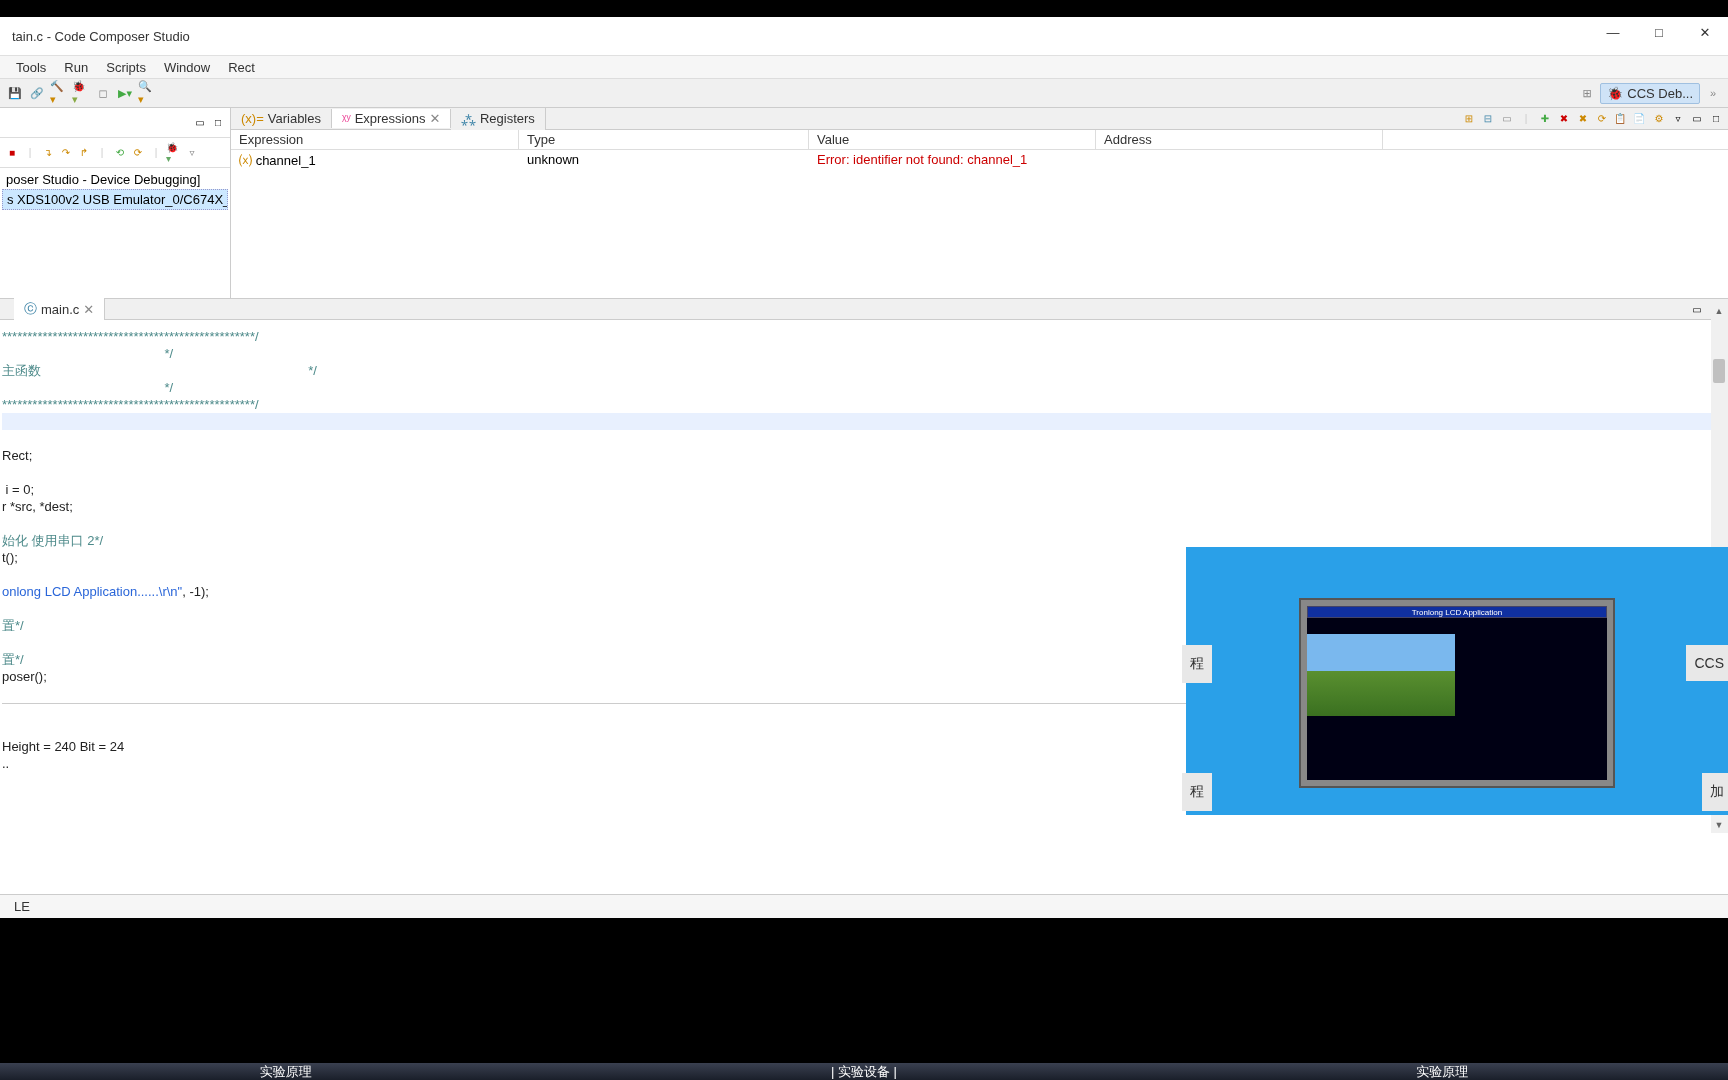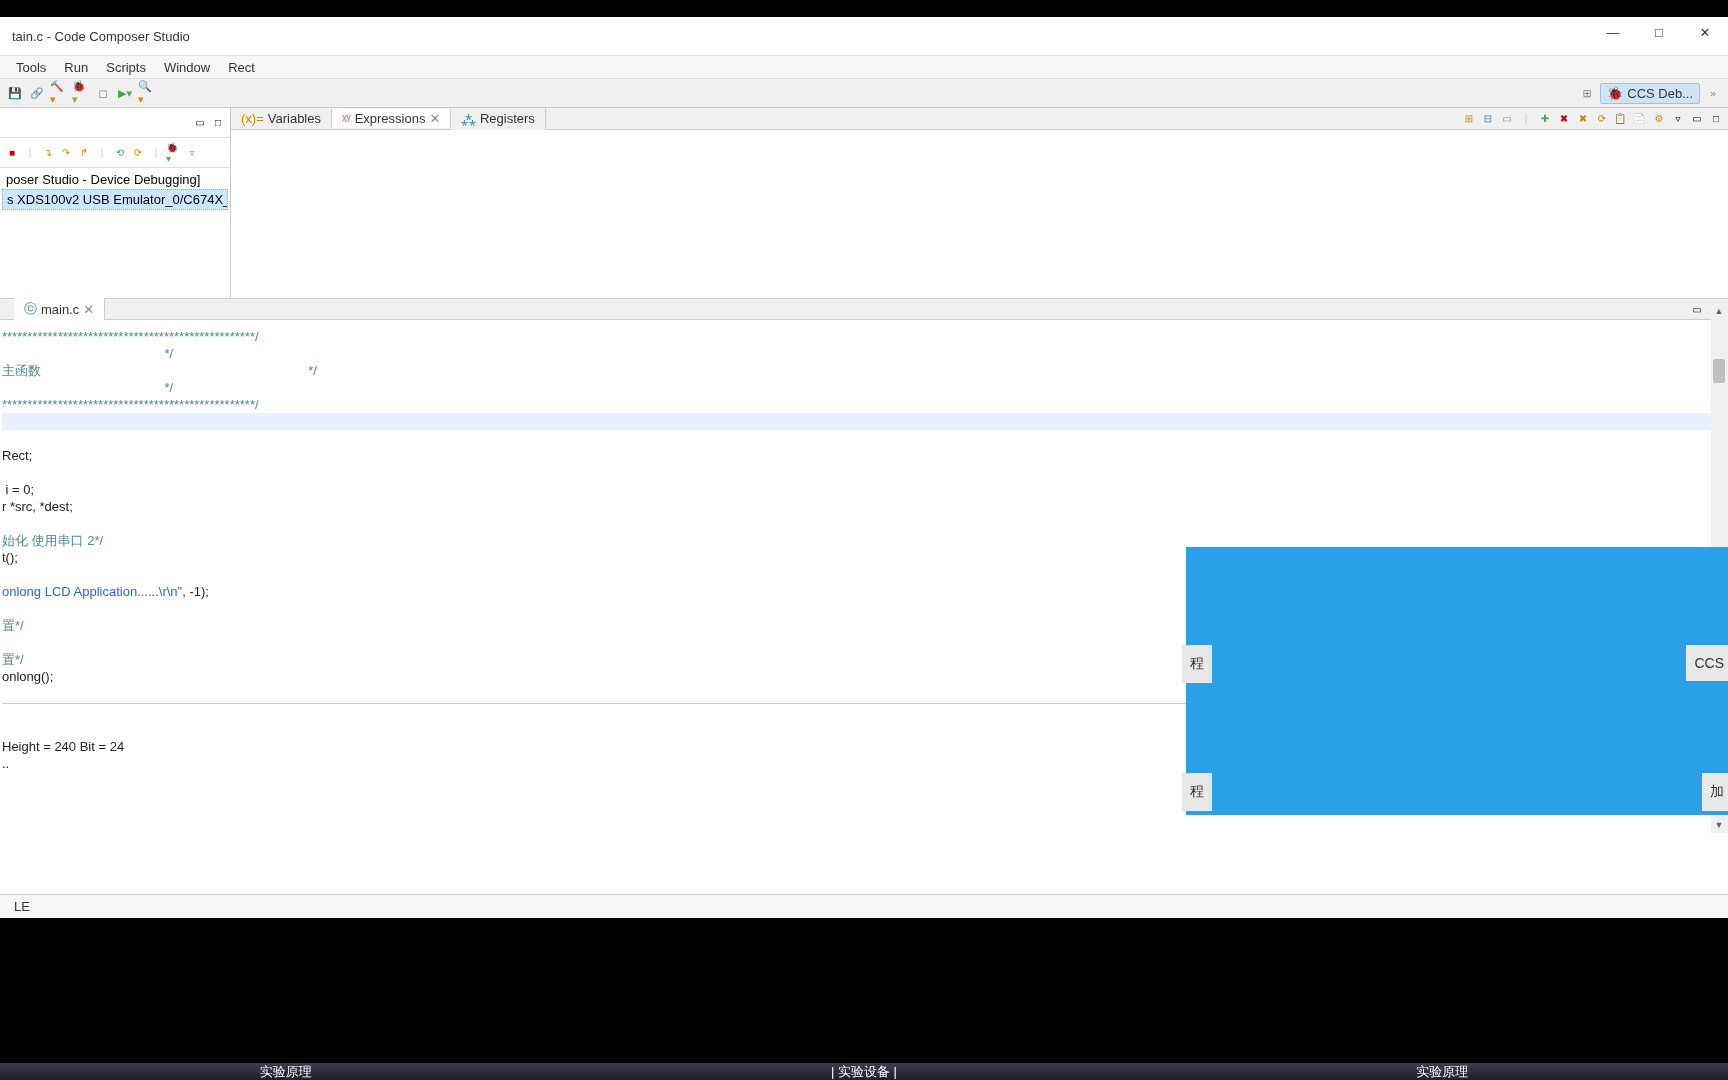--- a/index.html
+++ b/index.html
@@ -159,20 +159,32 @@
         <span class="sm-icon" style="color:#c80">⟳</span>
         <span class="sm-icon" style="color:#c80">📋</span>
         <span class="sm-icon" style="color:#c80">📄</span>
         <span class="sm-icon" style="color:#c80">⚙</span>
         <span class="sm-icon">▿</span>
         <span class="sm-icon">▭</span>
         <span class="sm-icon">□</span>
       </div>
     </div>
     <div class="expr-table">
+      <div class="expr-header">
+        <div class="col-expr">Expression</div>
+        <div class="col-type">Type</div>
+        <div class="col-value">Value</div>
+        <div class="col-addr">Address</div>
+      </div>
+      <div class="expr-row">
+        <div class="col-expr"><span style="color:#c80">⒳ </span><span>channel_1</span></div>
+        <div class="col-type">unknown</div>
+        <div class="col-value err">Error: identifier not found: channel_1</div>
+        <div class="col-addr"></div>
+      </div>
     </div>
 
     <div class="editor-tabs" style="width:1728px; margin-left:-231px;">
       <div style="width:14px"></div>
       <div class="tab active">
         <span style="color:#48a">ⓒ</span>
         <span>main.c</span>
         <span style="color:#888">✕</span>
       </div>
       <div class="tab-icons-right">
@@ -194,21 +206,21 @@
 <span>r *src, *dest;</span>
 
 <span class="comment">始化 使用串口 2*/</span>
 <span>t();</span>
 
 <span class="string">onlong LCD Application......\r\n"</span><span>, -1);</span>
 
 <span class="comment">置*/</span>
 
 <span class="comment">置*/</span>
-<span>onlong();</span>
+<span>poser();</span>
 <div class="console-sep"></div>
 
 <span>Height = 240 Bit = 24</span>
 <span>..</span>
 </div>
     </div>
   </div>
 </div>
 
 <div class="vscroll">
@@ -219,19 +231,25 @@
 
 <div class="statusbar">
   <span>LE</span>
 </div>
 
 <div class="overlay-photo">
   <div class="side-tab" style="left:-4px; top:98px">程</div>
   <div class="side-tab" style="left:-4px; top:226px">程</div>
   <div class="side-tab" style="right:-4px; top:98px">CCS</div>
   <div class="side-tab" style="right:-4px; top:226px">加</div>
+  <div class="lcd-frame">
+    <div class="lcd-inner">
+      <div class="lcd-title">Tronlong LCD Application</div>
+      <div class="lcd-img"></div>
+    </div>
+  </div>
 </div>
 
 <div class="bottom-bar">
   <span>实验原理</span>
   <span>| 实验设备 |</span>
   <span>实验原理</span>
 </div>
 
 </body></html>

